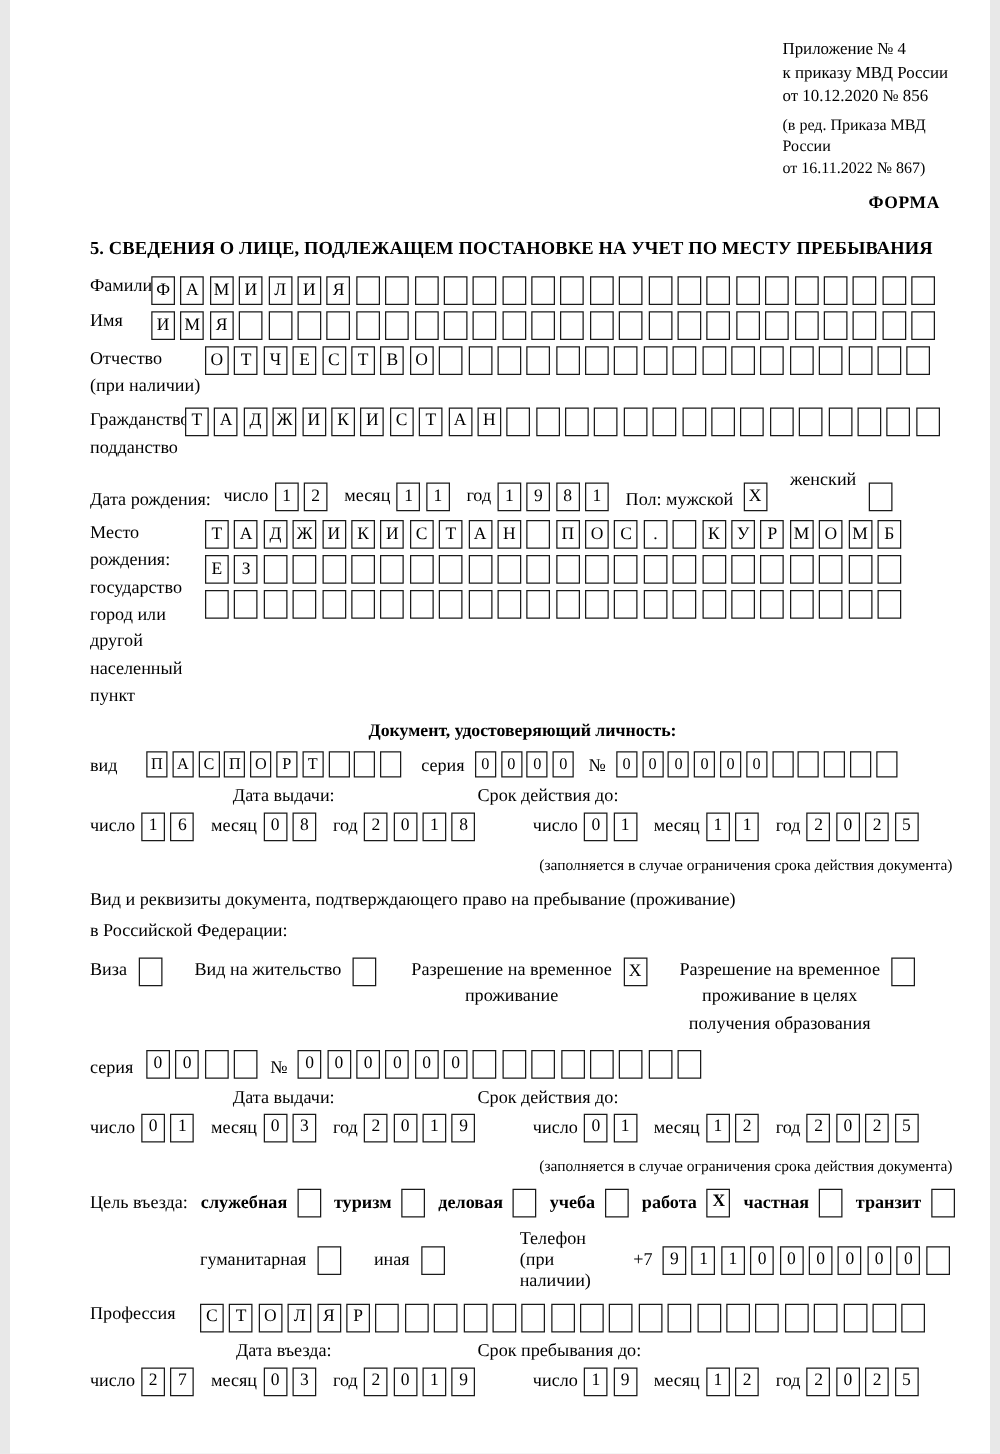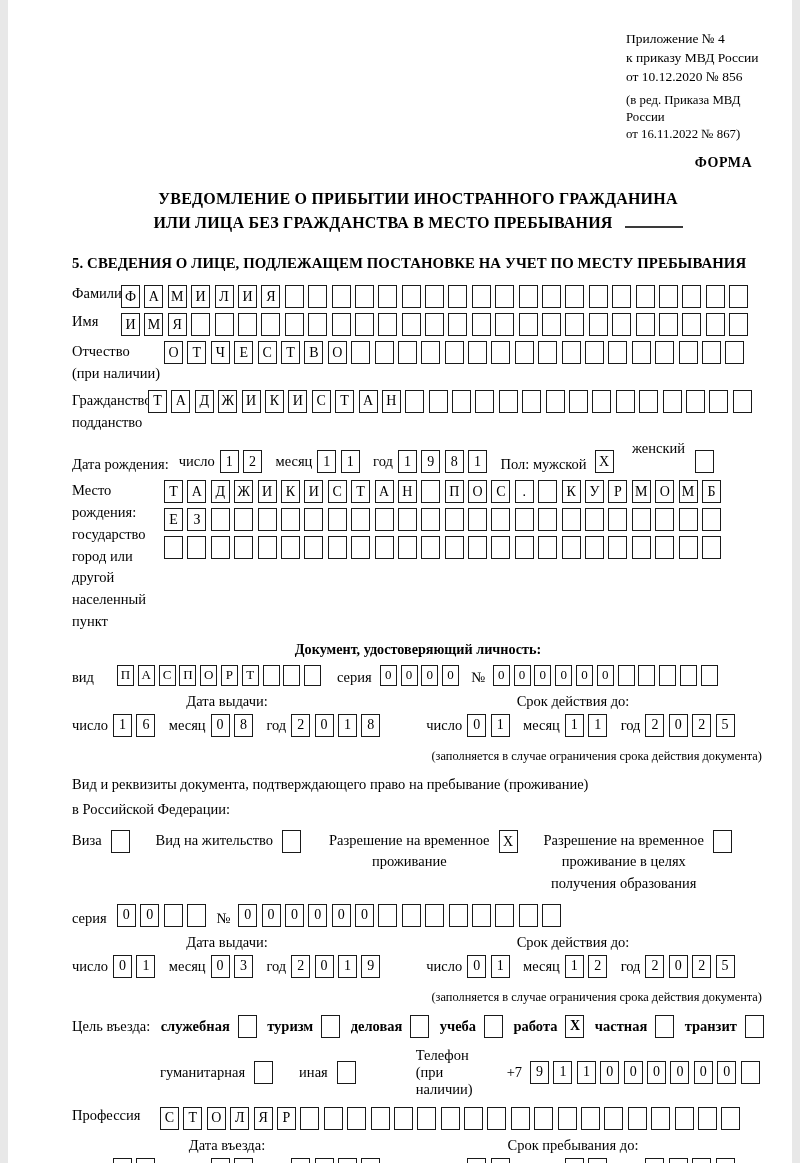--- a/index.html
+++ b/index.html
@@ -28,21 +28,21 @@
   
   .frow{display:flex;align-items:flex-start;margin-top:5px;}
   .frow .lblcol{flex:none;line-height:1.5;}
   .lbl{flex:none;}
   .w49{width:49px;} .w92{width:92px;} .w76{width:76px;}
   .stack > .boxrow{margin-bottom:5px;display:flex;}
   .center-bold{font-weight:bold;text-align:center;font-size:14.2px;margin-top:8px;}
   
   .dhead{display:flex;margin-top:7px;}
   .dhead .left{width:310px;text-align:center;}
-  .dhead .right{flex:1;text-align:center;}
+  .dhead .right{flex:1;text-align:left;}
   .dvals{display:flex;align-items:center;margin-top:4px;}
   .dg{display:flex;align-items:center;white-space:nowrap;}
   .dg .lbl{margin-right:5px;}
   .dg .boxes{margin-right:9px;}
   .dg.rightgrp{margin-left:auto;margin-right:16px;}
   .note{font-size:12.4px;}
   .note-right{text-align:right;margin-top:12px;padding-right:2px;}
   
   .opts-row{display:flex;align-items:flex-start;margin-top:8px;}
   .opt{display:flex;align-items:flex-start;}
@@ -70,26 +70,20 @@
     <div>к приказу МВД России</div>
     <div>от 10.12.2020 № 856</div>
     <div class="note">
       <div>(в ред. Приказа МВД России</div>
       <div>от 16.11.2022 № 867)</div>
     </div>
   </div>
 
   <div class="forma">ФОРМА</div>
 
-  <div class="title">
-    <div>УВЕДОМЛЕНИЕ О ПРИБЫТИИ ИНОСТРАННОГО ГРАЖДАНИНА</div>
-    <div>
-      <span>ИЛИ ЛИЦА БЕЗ ГРАЖДАНСТВА В МЕСТО ПРЕБЫВАНИЯ</span><span class="blank-underline"></span>
-    </div>
-  </div>
 
   <div class="sec-heading">5. СВЕДЕНИЯ О ЛИЦЕ, ПОДЛЕЖАЩЕМ ПОСТАНОВКЕ НА УЧЕТ ПО МЕСТУ ПРЕБЫВАНИЯ</div>
 
   <div class="frow" style="margin-top:13px;">
     <span class="lbl w49">Фамилия</span>
     <span class="boxes">
         <span class="cell">Ф</span>
         <span class="cell">А</span>
         <span class="cell">М</span>
         <span class="cell">И</span>

